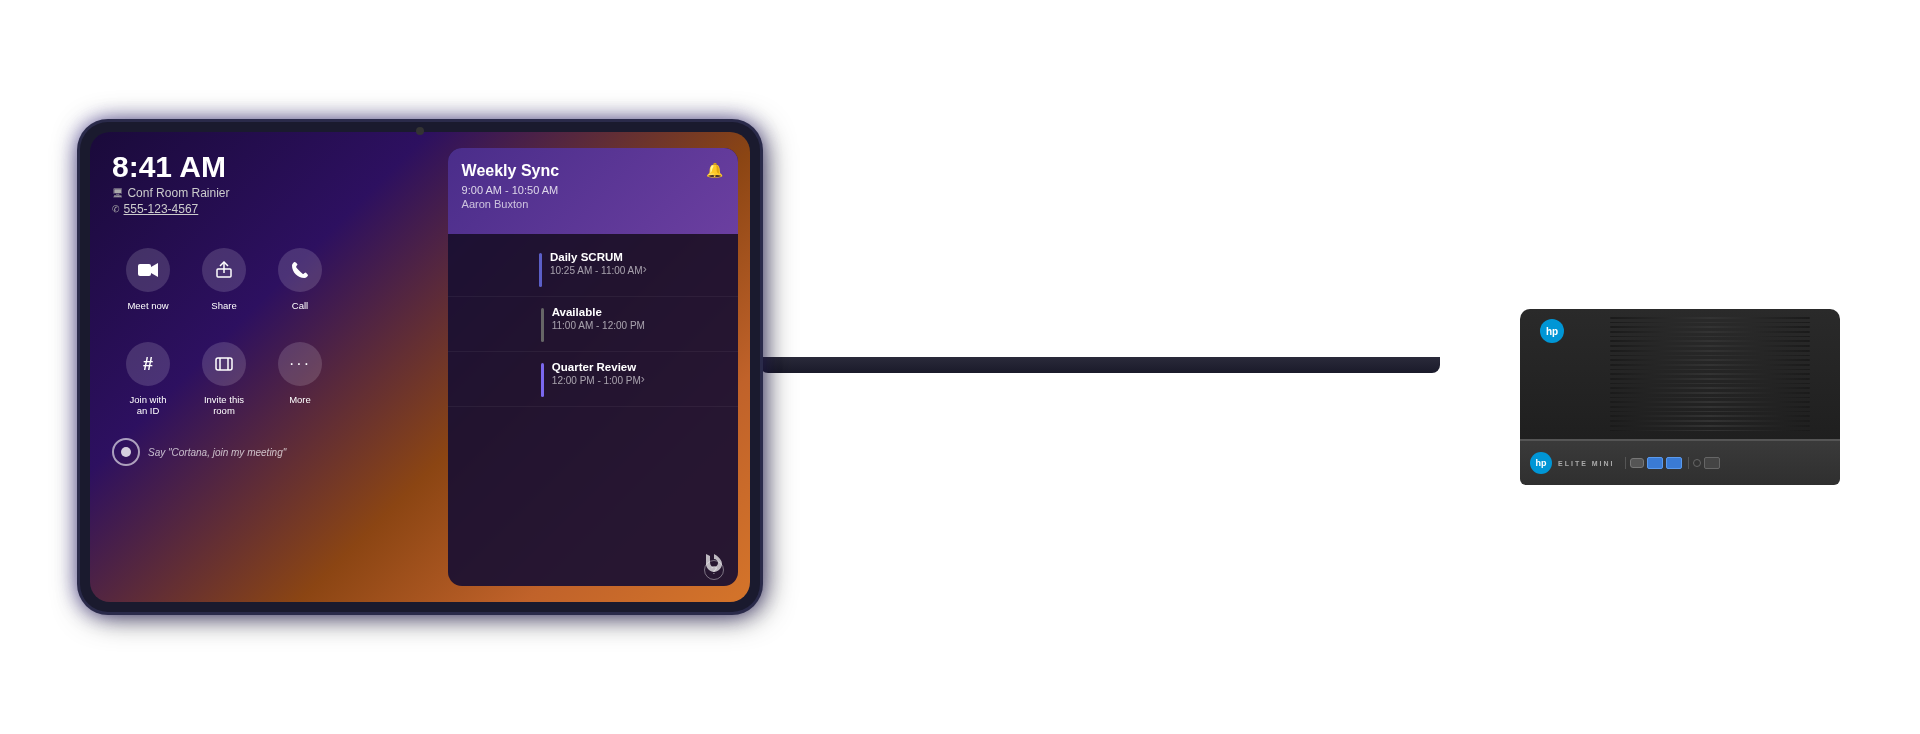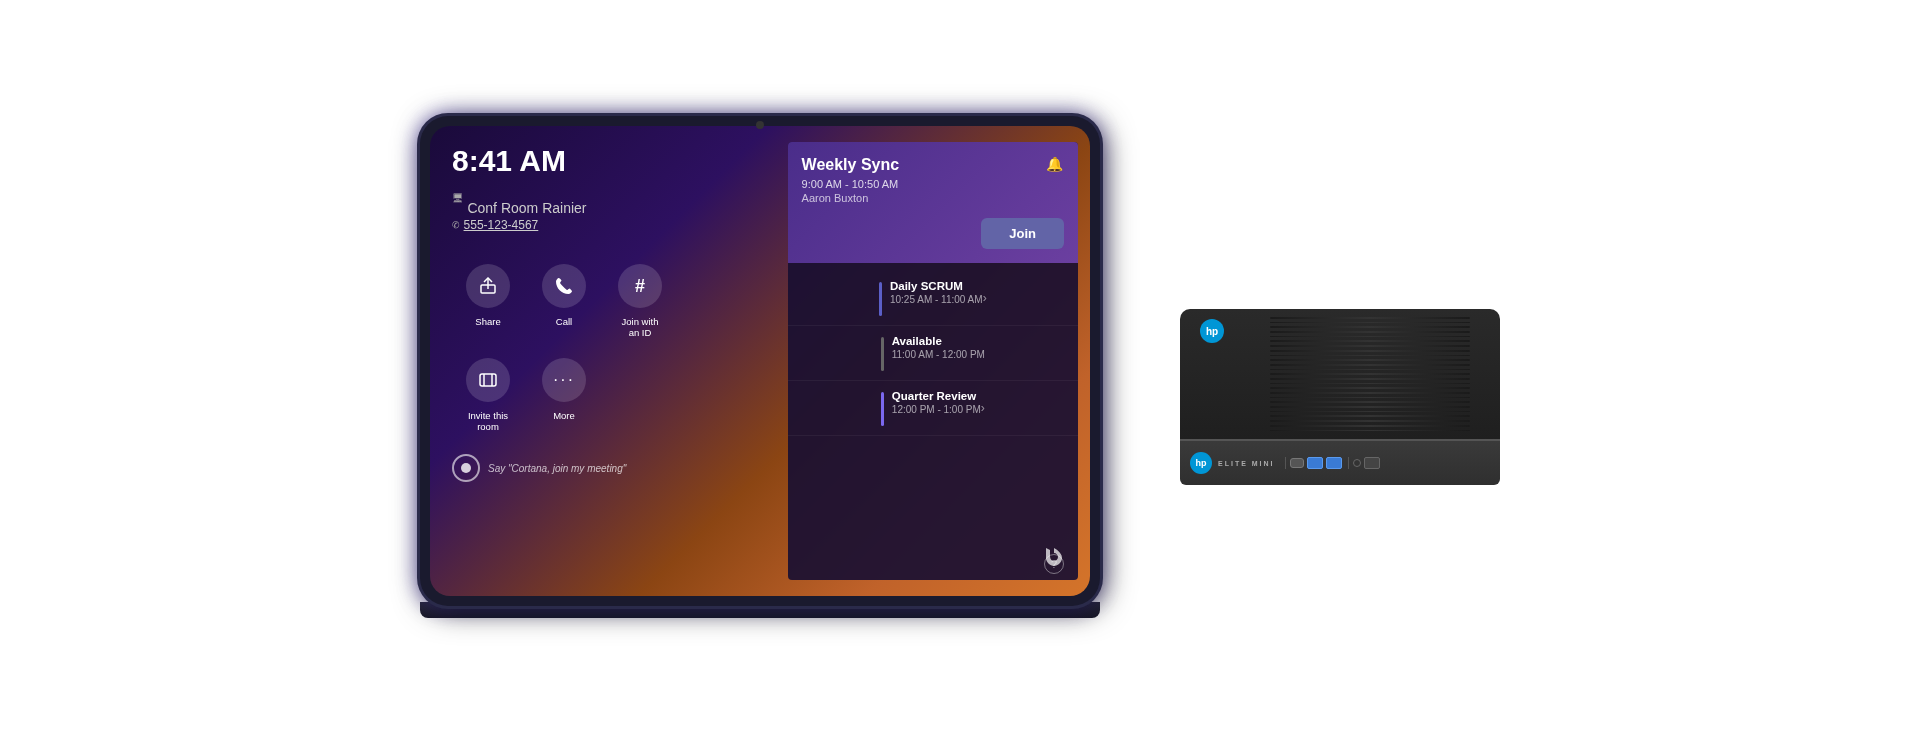--- a/index.html
+++ b/index.html
@@ -75,23 +75,22 @@
       display: flex;
       align-items: center;
       gap: 4px;
       margin-bottom: 2px;
     }
     .room-info-icon {
       color: #aaa;
       font-size: 9px;
     }
     .room-name {
-      font-size: 14px;
+      font-size: 12px;
       color: #ccc;
-      margin-top: 20px;
     }
     .phone-info {
       display: flex;
       align-items: center;
       gap: 4px;
       margin-bottom: 18px;
     }
     .phone-icon {
       color: #aaa;
       font-size: 9px;
@@ -165,21 +164,21 @@
     }
 
     
     .right-panel {
       position: absolute;
       top: 16px;
       right: 12px;
       width: 44%;
       height: calc(100% - 32px);
       background: rgba(25, 15, 50, 0.92);
-      border-radius: 4px;
+      border-radius: 14px;
       overflow: hidden;
       display: flex;
       flex-direction: column;
     }
 
     
     .weekly-sync-card {
       background: linear-gradient(135deg, #4a2d8a, #6b3fa0);
       padding: 14px 14px 10px;
       position: relative;
@@ -423,38 +422,47 @@
       gap: 3px;
       border-left: 1px solid #555;
       padding-left: 4px;
     }
   </style>
 </head>
 <body>
 
 <div class="scene">
 
-  <div style="display:flex; flex-direction:column; align-items:center;">
+  <div style="display:flex; flex-direction:row; align-items:center;">
     <div class="tablet">
       <div class="tablet-screen">
 
         <div class="left-panel">
           <div class="time">8:41 AM</div>
 
           <div class="room-info">
             <span class="room-info-icon">🖥</span>
             <span class="room-name">Conf Room Rainier</span>
           </div>
           <div class="phone-info">
             <span class="phone-icon">✆</span>
             <span class="phone-number">555-123-4567</span>
           </div>
 
           <div class="actions-grid">
 
+            <div class="action-btn">
+              <div class="action-icon-circle">
+                <svg width="20" height="16" viewBox="0 0 20 16" fill="white">
+                  <rect x="0" y="2" width="13" height="12" rx="2"></rect>
+                  <polygon points="13,5 20,1 20,15 13,11"></polygon>
+                </svg>
+              </div>
+              <span class="action-label">Meet now</span>
+            </div>
 
             <div class="action-btn">
               <div class="action-icon-circle">
                 <svg width="18" height="18" viewBox="0 0 18 18" fill="white">
                   <rect x="2" y="8" width="14" height="8" rx="1" fill="none" stroke="white" stroke-width="1.5"></rect>
                   <line x1="9" y1="12" x2="9" y2="2" stroke="white" stroke-width="1.5"></line>
                   <polyline points="5,5 9,1 13,5" fill="none" stroke="white" stroke-width="1.5"></polyline>
                 </svg>
               </div>
               <span class="action-label">Share</span>
@@ -505,23 +513,20 @@
 
         <div class="right-panel">
 
           <div class="weekly-sync-card">
             <div class="weekly-sync-header">
               <span class="weekly-sync-title">Weekly Sync</span>
               <span class="volume-icon">🔔</span>
             </div>
             <div class="weekly-sync-time">9:00 AM - 10:50 AM</div>
             <div class="weekly-sync-organizer">Aaron Buxton</div>
-            <div class="clearfix">
-              <button class="join-btn">Join</button>
-            </div>
           </div>
 
           <div class="meeting-list">
 
             <div class="meeting-item">
               <div class="meeting-item-left">
                 <div class="meeting-accent-bar accent-blue"></div>
                 <div class="meeting-details">
                   <div class="meeting-title">Daily SCRUM</div>
                   <div class="meeting-time">10:25 AM - 11:00 AM</div>

